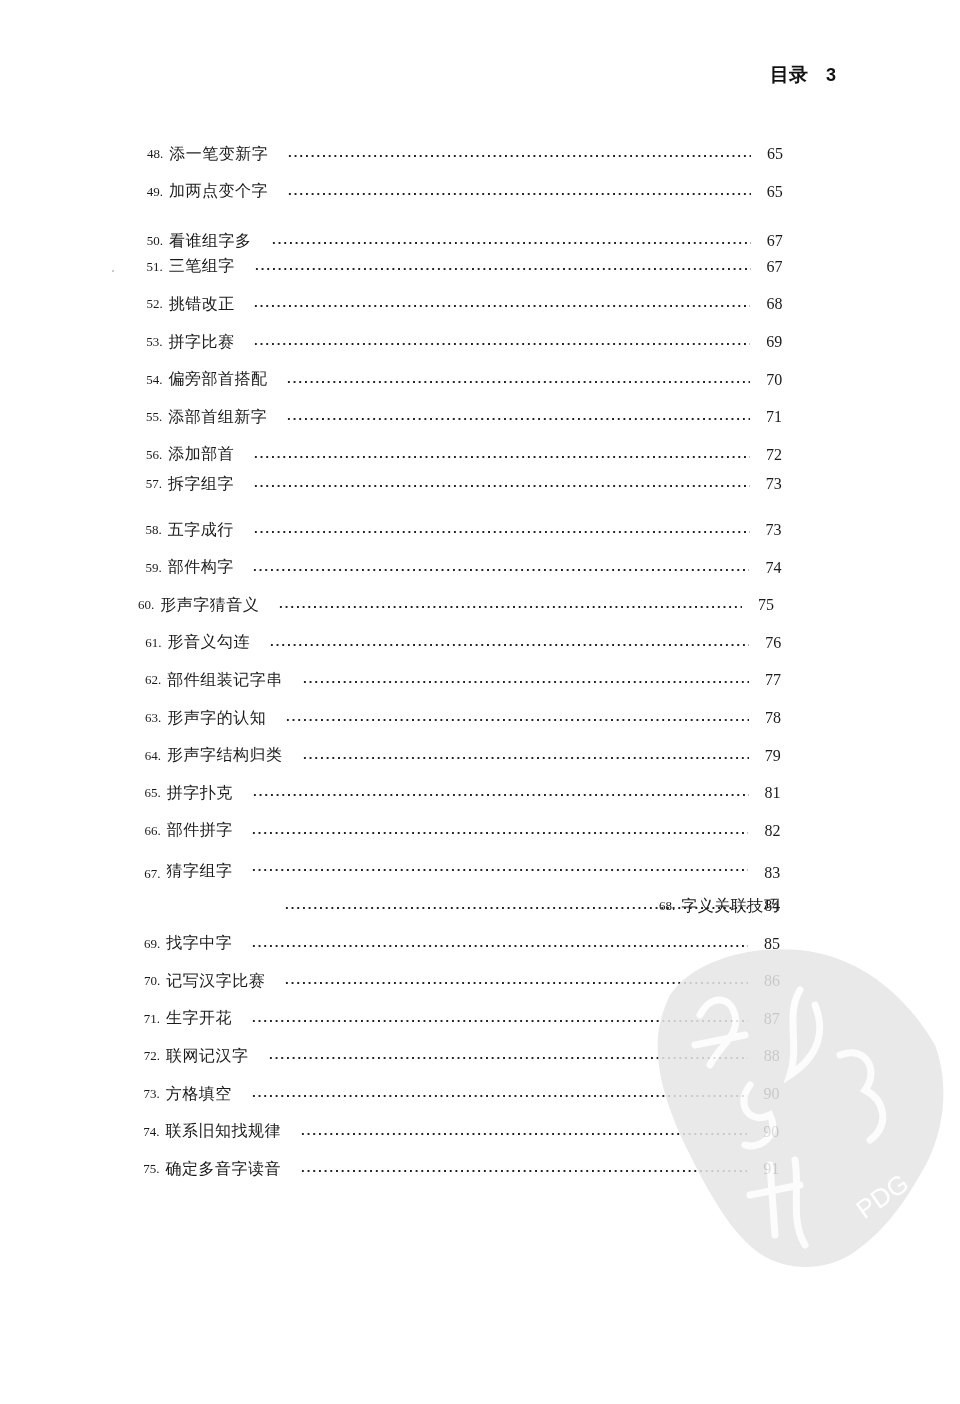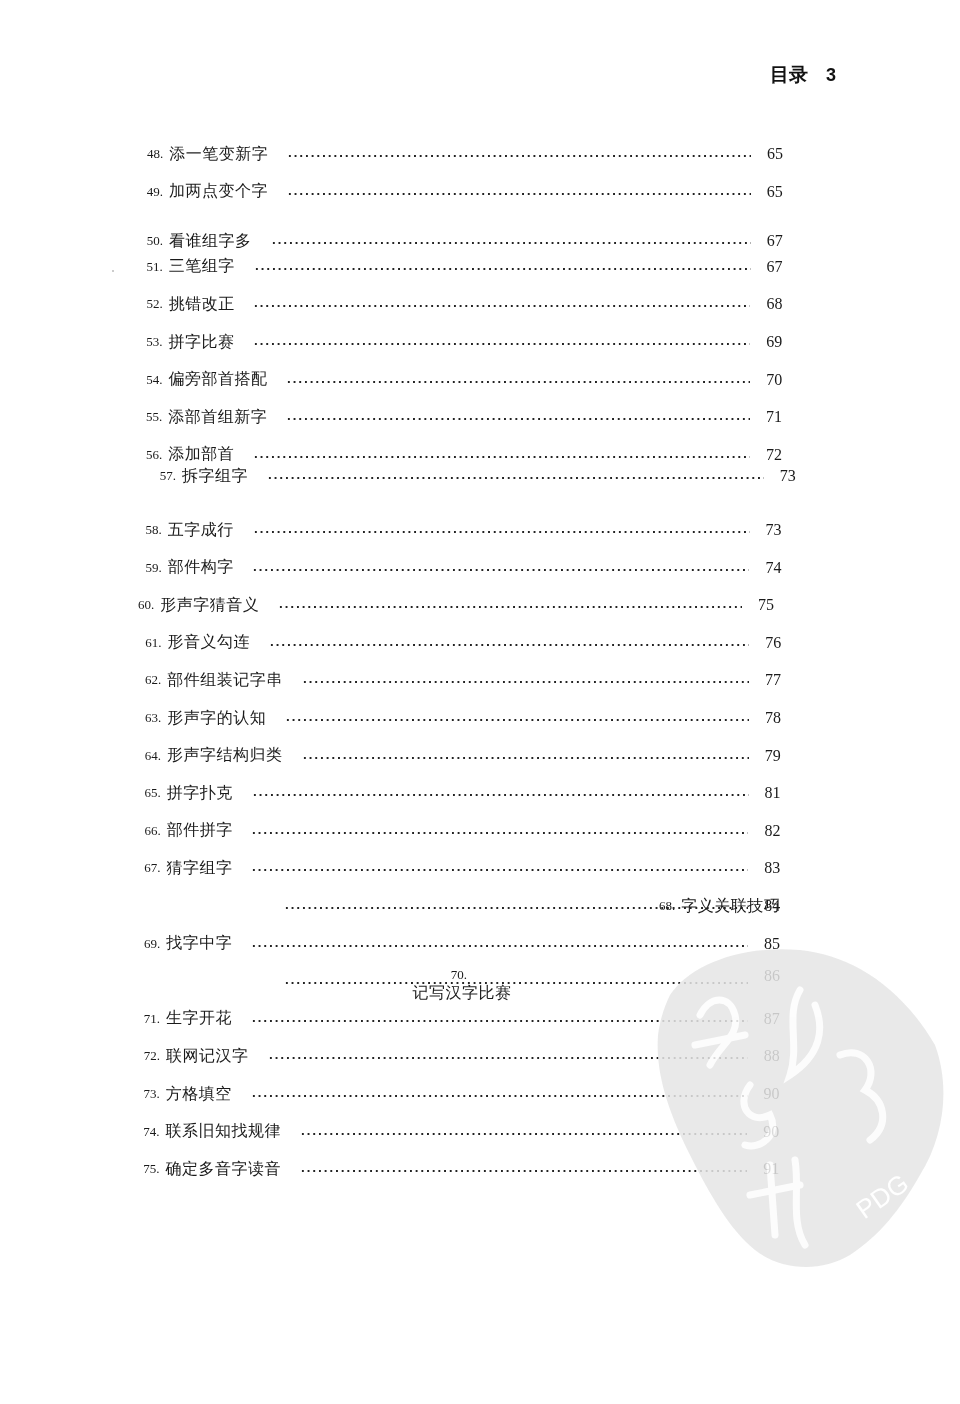--- a/index.html
+++ b/index.html
@@ -139,21 +139,21 @@
       <span class="toc-title">添部首组新字</span>
       <span class="toc-dots" style="left: 140px; right: 32px;"></span>
       <span class="toc-page" style="right: 0px;">71</span>
     </div>
     <div class="toc-row" style="top: 300.8px; left: 145.88px; width: 636px;">
       <span class="toc-num">56.</span>
       <span class="toc-title">添加部首</span>
       <span class="toc-dots" style="left: 107px; right: 32px;"></span>
       <span class="toc-page" style="right: 0px;">72</span>
     </div>
-    <div class="toc-row" style="top: 322px; left: 145.74px; width: 636px; margin-left: 14px;">
+    <div class="toc-row" style="top: 330px; left: 145.74px; width: 636px;">
       <span class="toc-num">57.</span>
       <span class="toc-title">拆字组字</span>
       <span class="toc-dots" style="left: 107px; right: 32px;"></span>
       <span class="toc-page" style="right: 0px;">73</span>
     </div>
     <div class="toc-row" style="top: 376px; left: 145.6px; width: 636px;">
       <span class="toc-num">58.</span>
       <span class="toc-title">五字成行</span>
       <span class="toc-dots" style="left: 107px; right: 32px;"></span>
       <span class="toc-page" style="right: 0px;">73</span>
@@ -199,39 +199,39 @@
       <span class="toc-title">拼字扑克</span>
       <span class="toc-dots" style="left: 107px; right: 32px;"></span>
       <span class="toc-page" style="right: 0px;">81</span>
     </div>
     <div class="toc-row" style="top: 676.8px; left: 144.48px; width: 636px;">
       <span class="toc-num">66.</span>
       <span class="toc-title">部件拼字</span>
       <span class="toc-dots" style="left: 107px; right: 32px;"></span>
       <span class="toc-page" style="right: 0px;">82</span>
     </div>
-    <div class="toc-row" style="top: 714.4px; left: 144.34px; width: 636px;">
+    <div class="toc-row" style="top: 714.4px; left: 144.34px; width: 636px; align-items: flex-end;">
       <span class="toc-num">67.</span>
       <span class="toc-title">猜字组字</span>
       <span class="toc-dots" style="left: 107px; right: 32px;"></span>
       <span class="toc-page" style="right: 0px;">83</span>
     </div>
     <div class="toc-row" style="top: 752px; left: 144.2px; width: 636px; justify-content: flex-end;">
       <span class="toc-num">68.</span>
       <span class="toc-title">字义关联技巧</span>
       <span class="toc-dots" style="left: 140px; right: 32px;"></span>
       <span class="toc-page" style="right: 0px;">84</span>
     </div>
     <div class="toc-row" style="top: 789.6px; left: 144.06px; width: 636px;">
       <span class="toc-num">69.</span>
       <span class="toc-title">找字中字</span>
       <span class="toc-dots" style="left: 107px; right: 32px;"></span>
       <span class="toc-page" style="right: 0px;">85</span>
     </div>
-    <div class="toc-row" style="top: 827.2px; left: 143.92px; width: 636px; flex-direction: column;">
+    <div class="toc-row" style="top: 827.2px; left: 143.92px; width: 636px;">
       <span class="toc-num">70.</span>
       <span class="toc-title">记写汉字比赛</span>
       <span class="toc-dots" style="left: 140px; right: 32px;"></span>
       <span class="toc-page" style="right: 0px;">86</span>
     </div>
     <div class="toc-row" style="top: 864.8px; left: 143.78px; width: 636px;">
       <span class="toc-num">71.</span>
       <span class="toc-title">生字开花</span>
       <span class="toc-dots" style="left: 107px; right: 32px;"></span>
       <span class="toc-page" style="right: 0px;">87</span>

